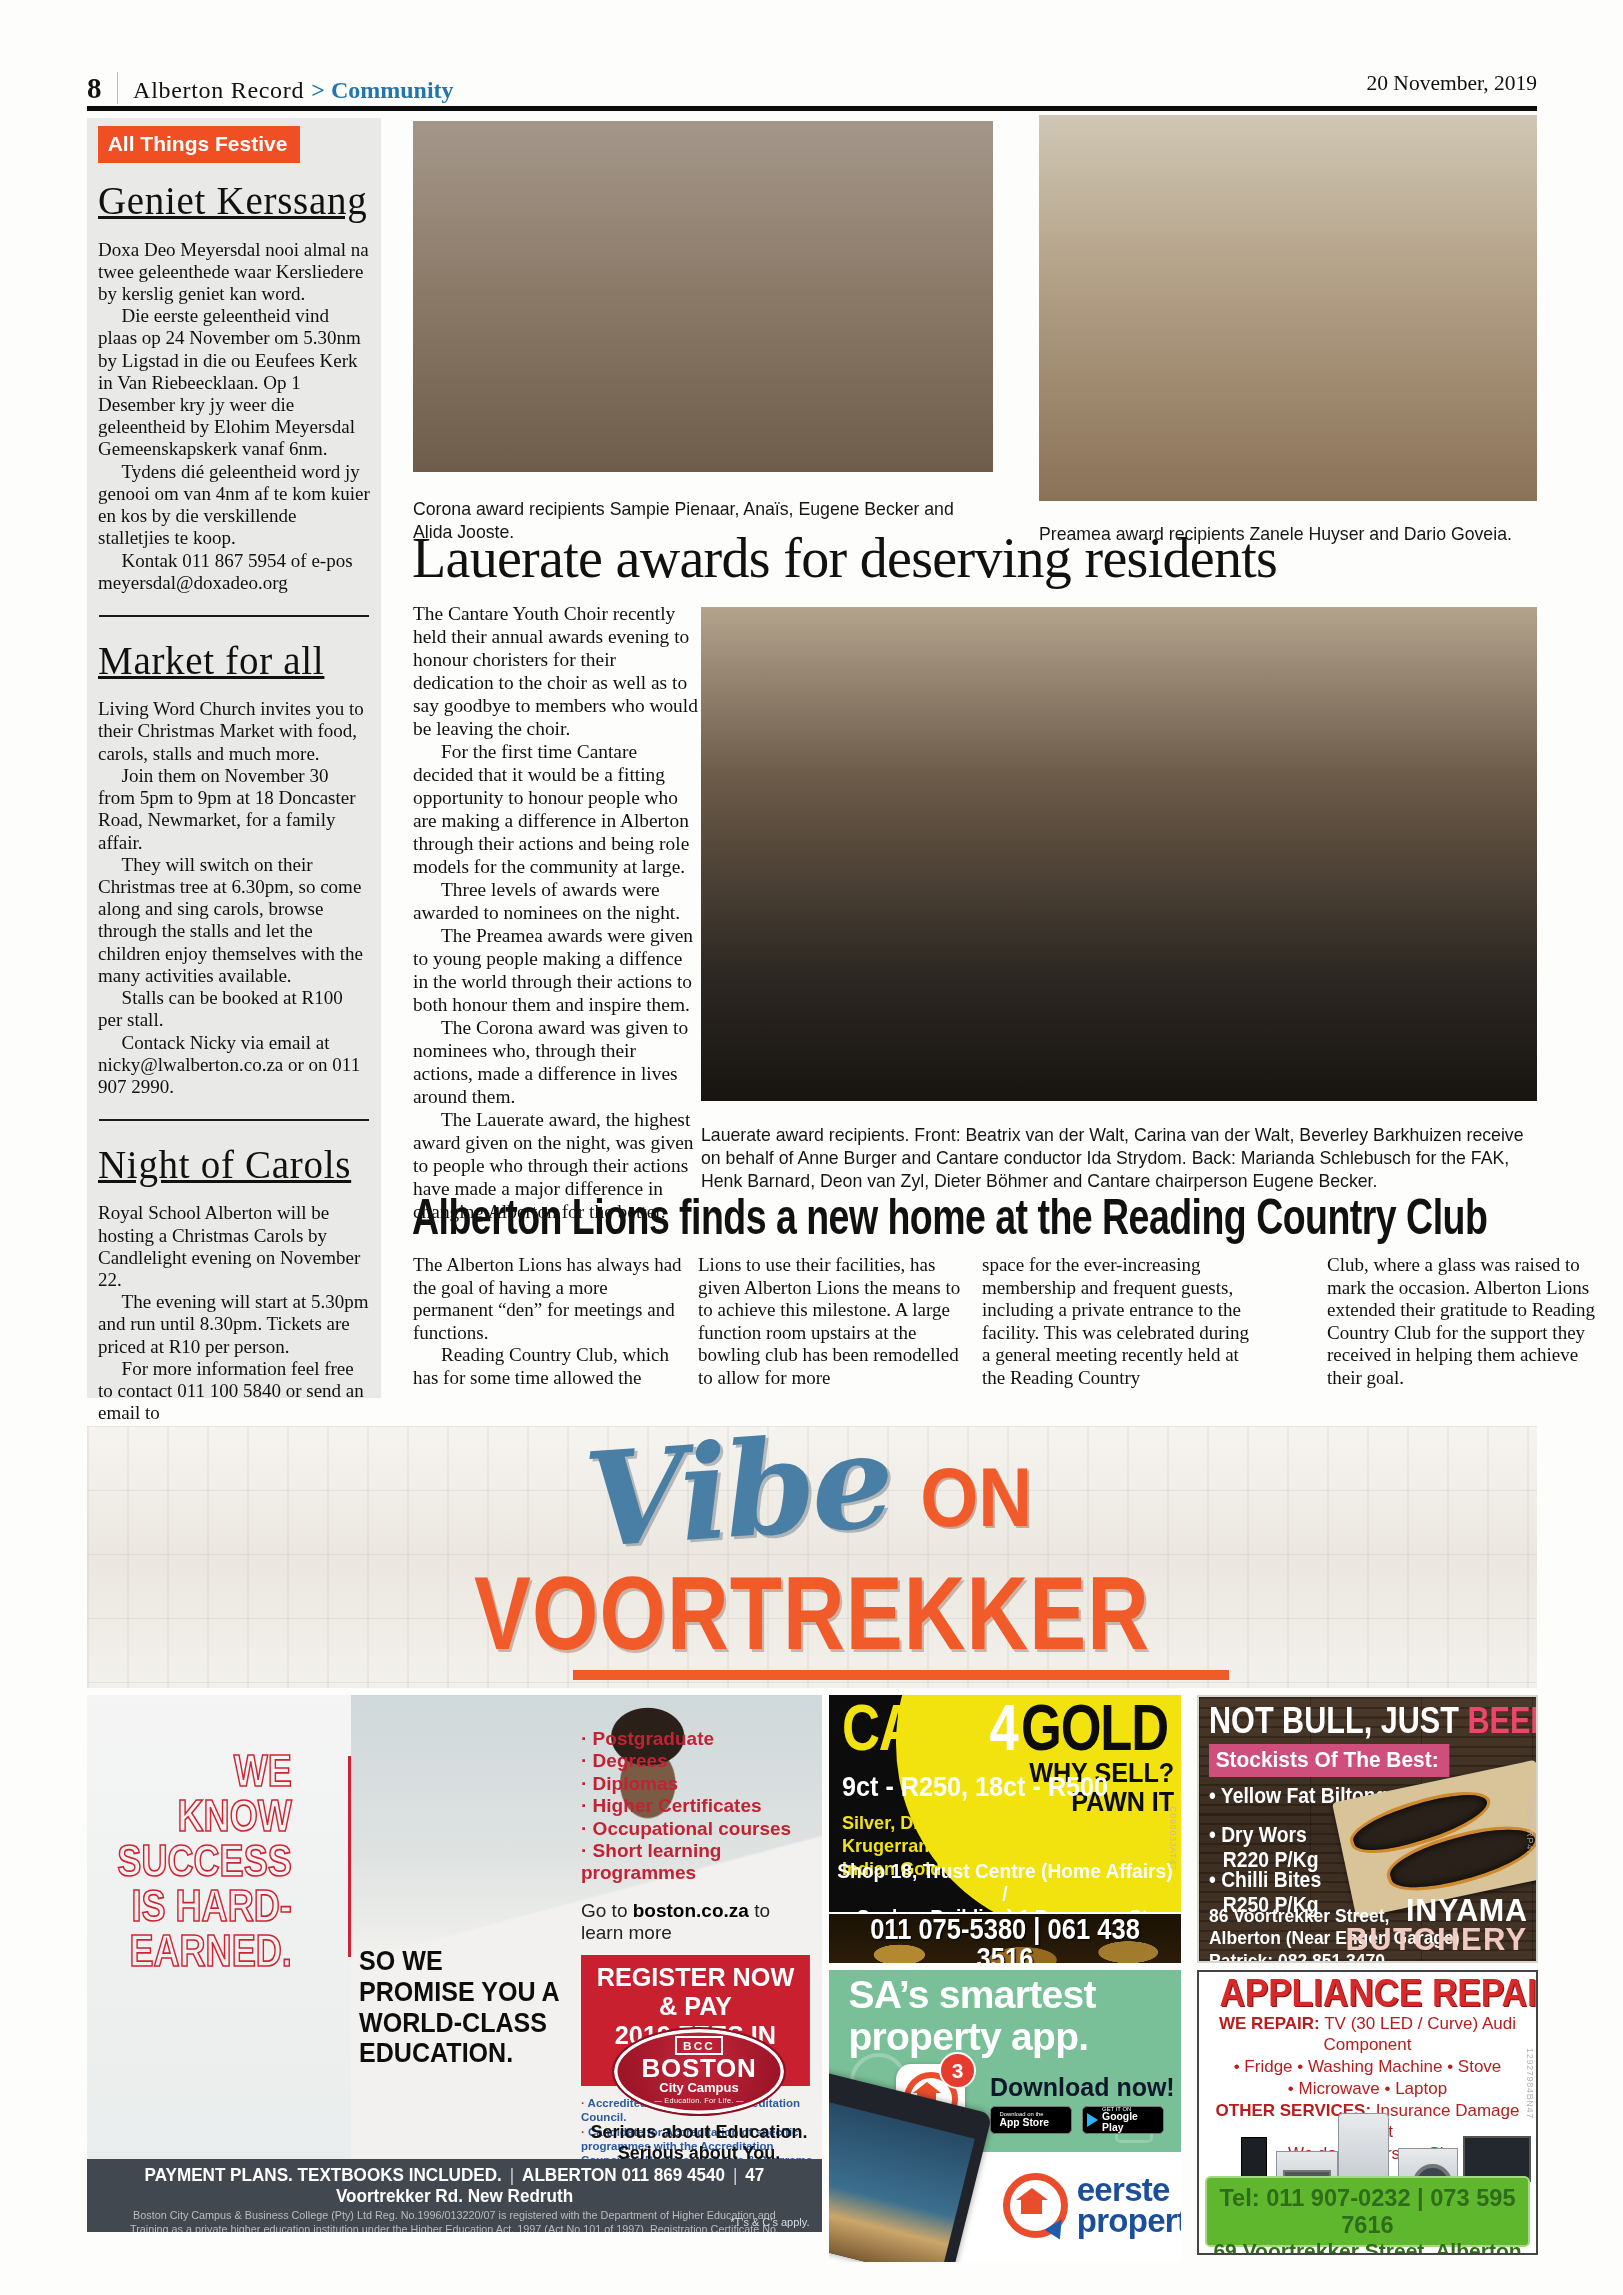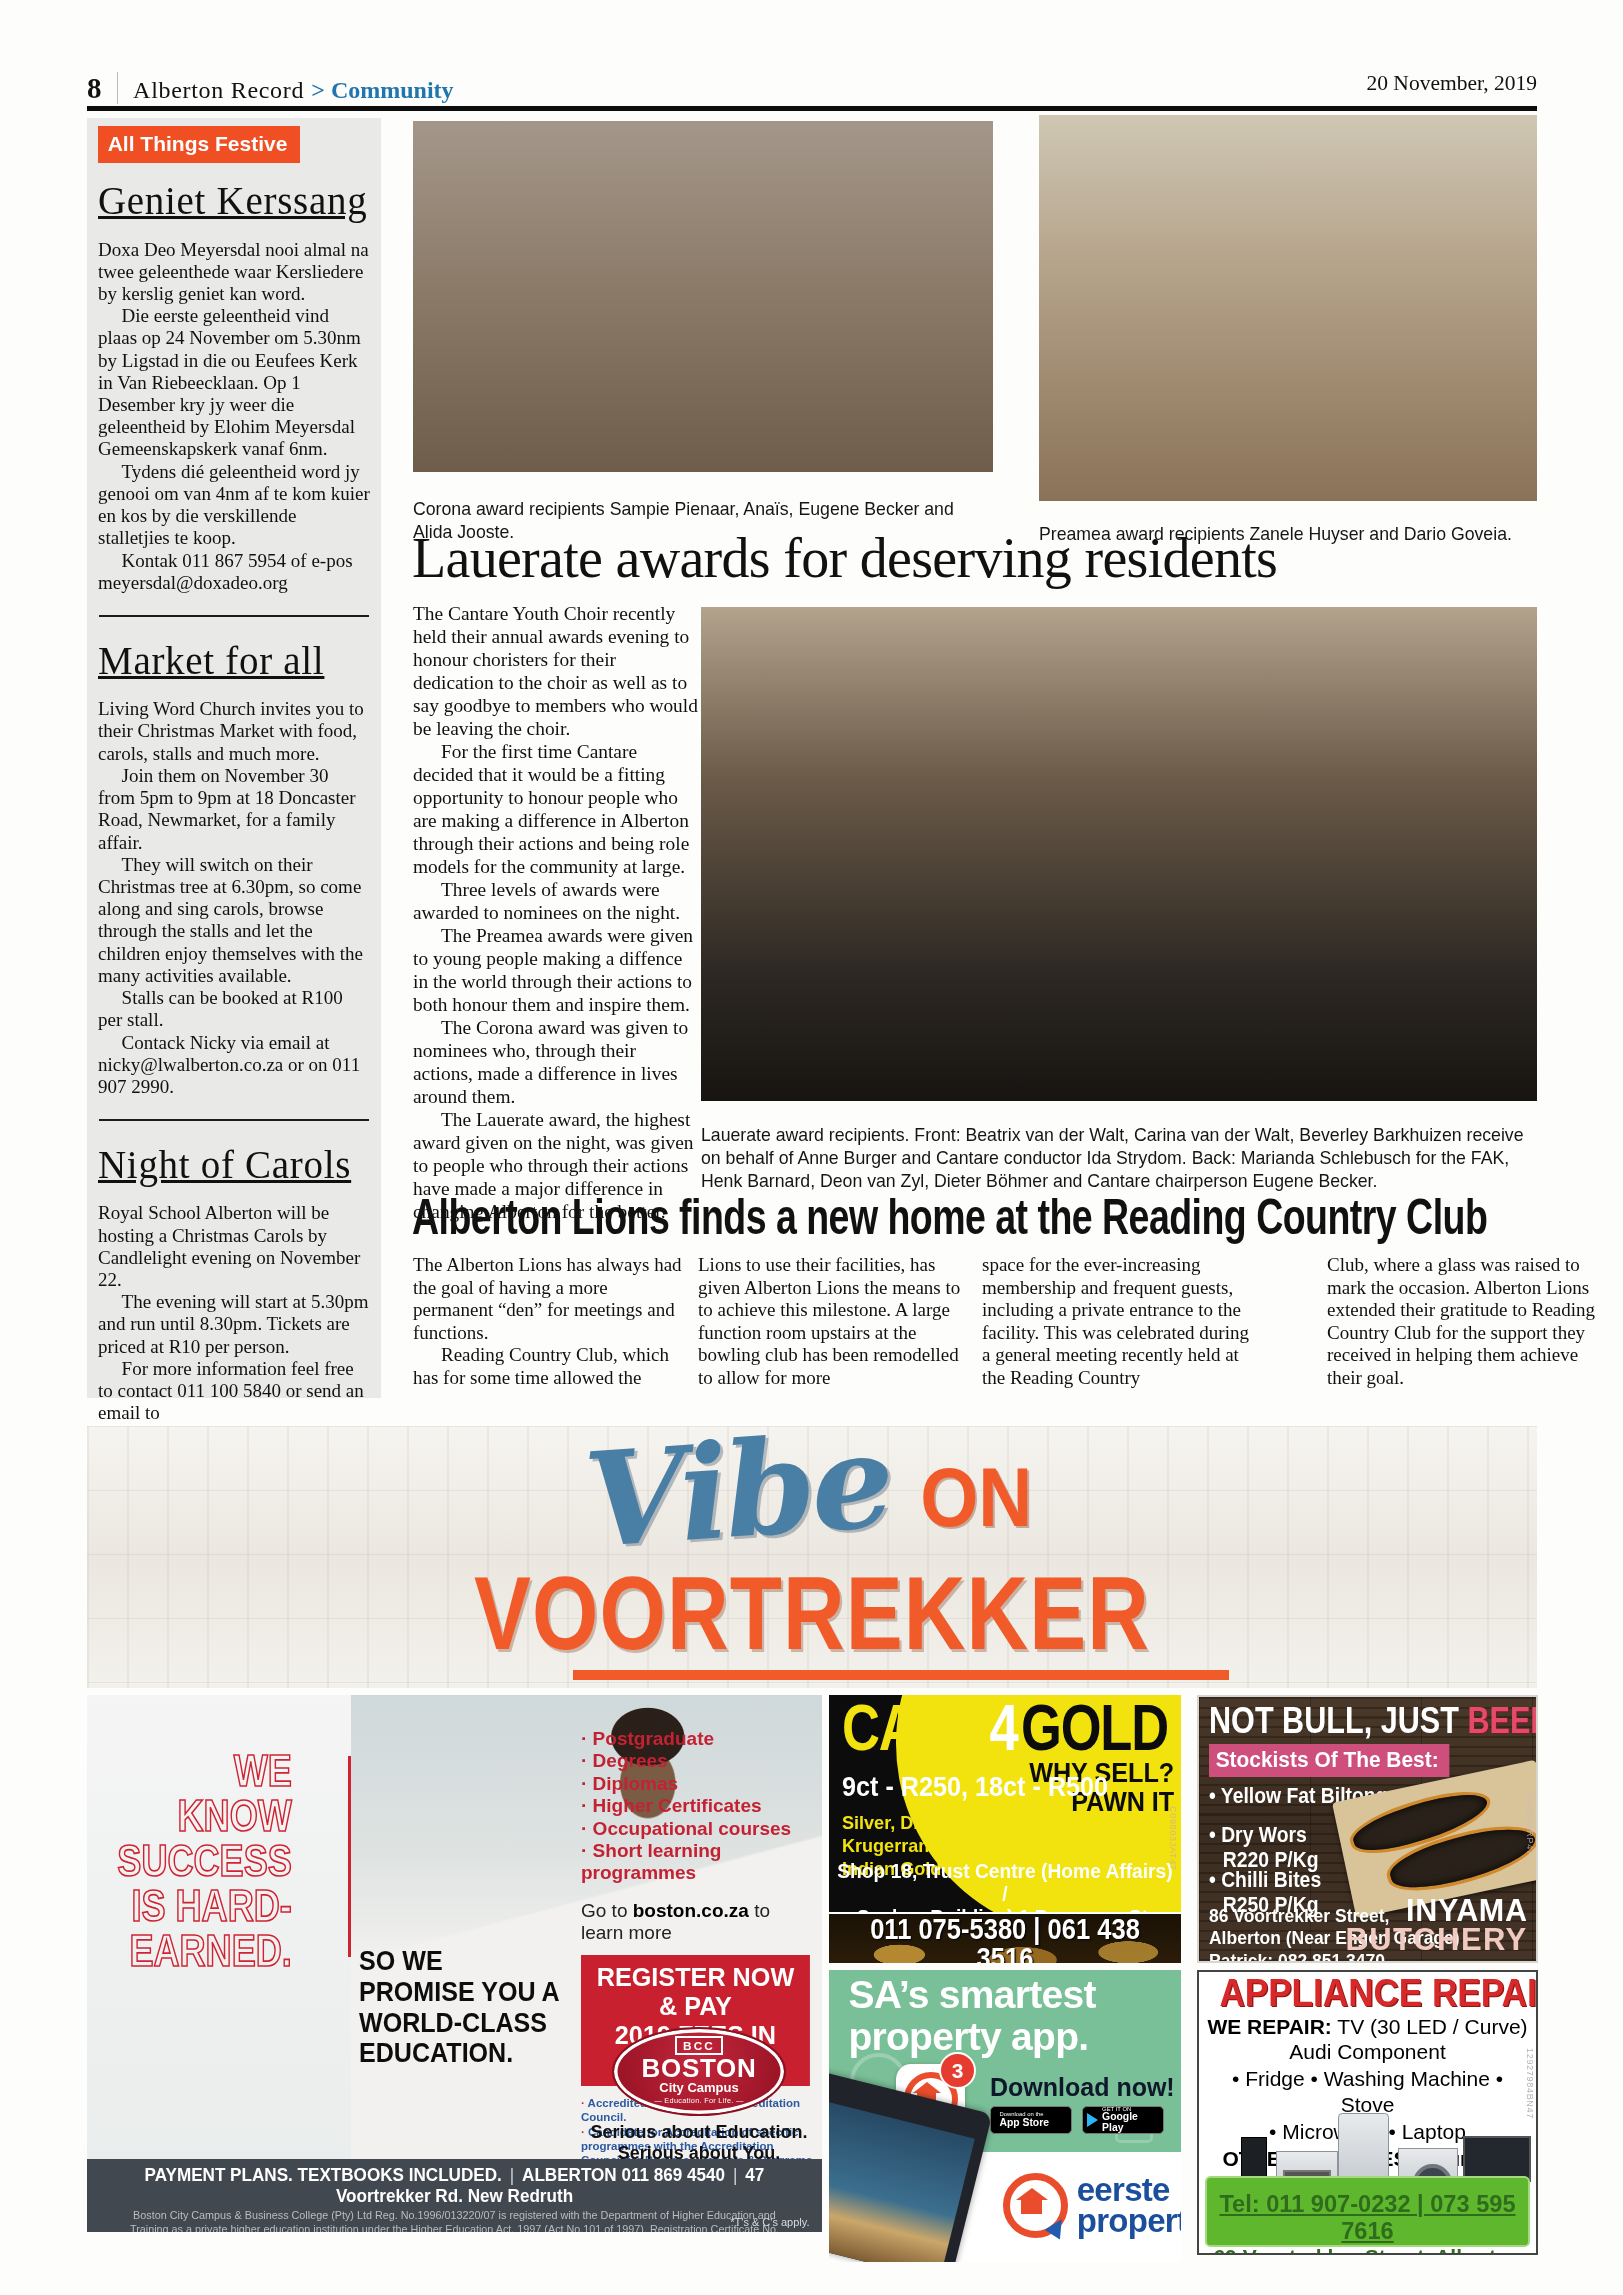--- a/index.html
+++ b/index.html
@@ -201,35 +201,35 @@
   .butch-brand{position:absolute;right:8.3px;bottom:7px;text-align:right;font-weight:bold;line-height:0.95;}
   .butch-brand .l1{font-size:30.5px;letter-spacing:0.7px;}
   .butch-brand .l2{font-size:31px;color:#f0c9c0;letter-spacing:1.4px;}
   .butch-code{right:1.4px;top:97px;color:#cbb;}
   
   .ad-appl{position:absolute;left:1197px;top:1970px;width:341px;height:285px;background:#fff;
       box-sizing:border-box;border:2.1px solid #444;font-family:"Liberation Sans",sans-serif;overflow:hidden;}
   .appl-title{margin:1.4px 4.2px 0 4.2px;text-align:center;color:#d7282a;font-weight:bold;font-size:39px;
       letter-spacing:0;transform:scaleX(0.9);white-space:nowrap;line-height:1;
       text-shadow:1.4px 1.4px 0 #8e1513;}
-  .appl-line{margin:1.4px 7px 0 7px;text-align:center;color:#000000;font-size:21px;line-height:1.22;}
+  .appl-line{margin:1.4px 7px 0 7px;text-align:center;color:#b91c1c;font-size:17px;line-height:1.22;}
   .appl-line b{font-weight:bold;}
   .appl-img{position:absolute;left:35px;top:151px;width:271px;height:89px;}
   .appl-box{position:absolute;background:linear-gradient(180deg,#e8eaec 0%,#b9bfc5 100%);border:1.4px solid #8d949b;}
   .fridge{left:104px;top:-9.7px;width:49px;height:97px;border-radius:4.2px;}
   .stove{left:42px;top:28px;width:60px;height:60px;}
   .stove::after{content:"";position:absolute;left:5.6px;top:18px;right:5.6px;bottom:7px;border:2.1px solid #777;background:#555;}
   .washer{left:164px;top:25px;width:58px;height:62px;}
   .washer::after{content:"";position:absolute;left:14px;top:15.3px;width:30.5px;height:30.5px;border-radius:50%;
       border:4.2px solid #70767c;background:#3d464e;}
   .tv{left:229px;top:12.5px;width:64px;height:42px;background:#23282e;border:2.1px solid #555;}
   .speaker{left:7px;top:14px;width:23.6px;height:76px;background:#1c1f24;border:1.4px solid #000;}
   .appl-bar{position:absolute;left:5.6px;bottom:5.6px;right:5.6px;height:67px;background:#5fb72e;border:2.8px solid #a5d980;
       border-radius:5.6px;text-align:center;color:#2f6d1d;font-weight:bold;}
-  .appl-tel{margin-top:13px;font-size:23.6px;text-decoration:underline;}
+  .appl-tel{margin-top:7px;font-size:23.6px;}
   .appl-addr{font-size:21px;}
   .appl-code{right:1.4px;top:76px;color:#999;}
 </style>
 </head>
 <body>
 
 <div class="page">
 
   <div class="hdr">
     <div class="hdr-left">

